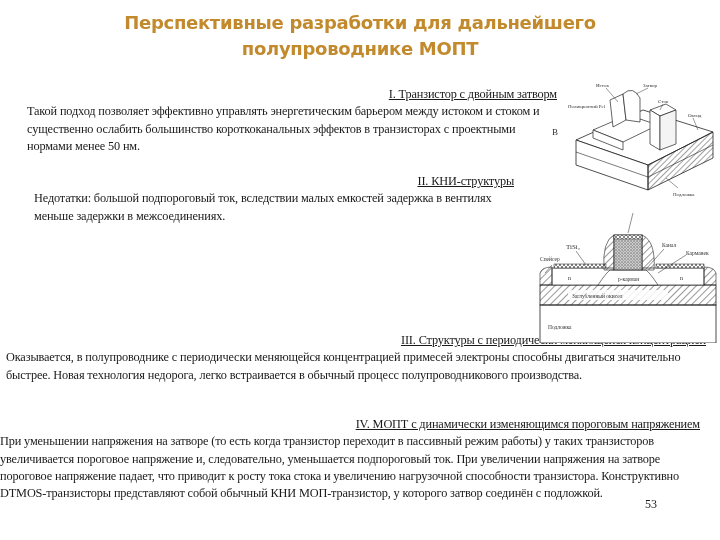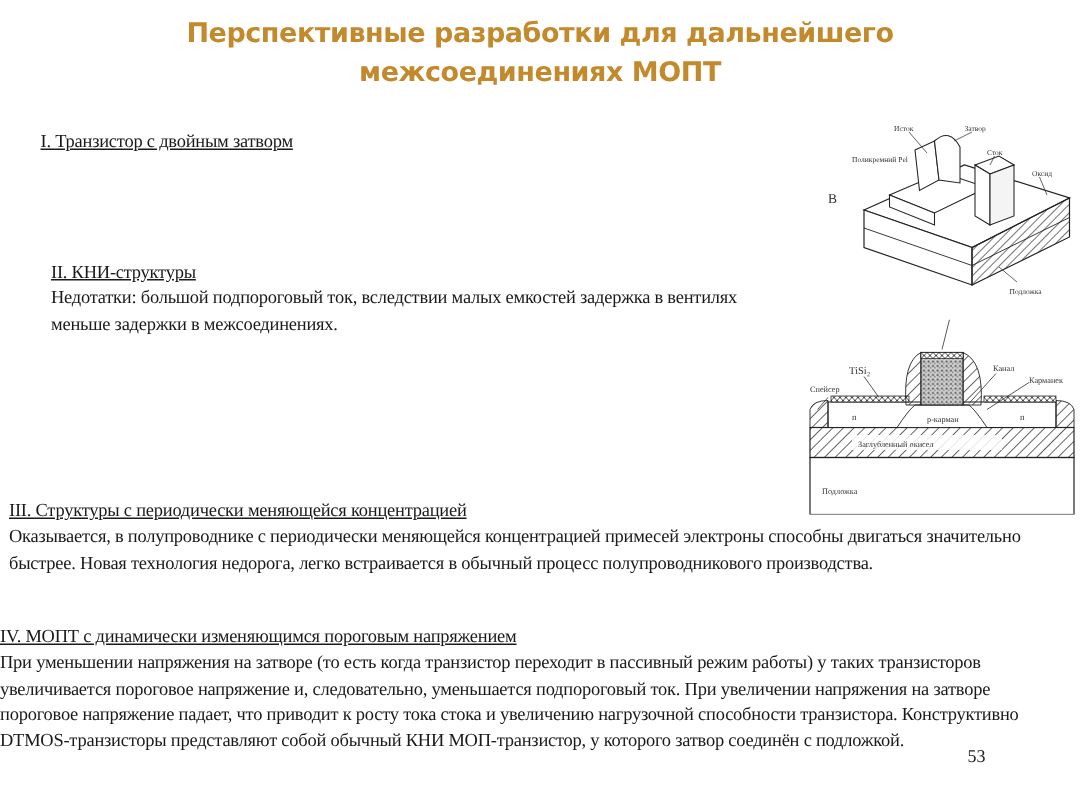--- a/index.html
+++ b/index.html
@@ -8,45 +8,46 @@
     font-family: "Liberation Serif", "DejaVu Serif", serif; color: #1a1a1a;
   }
   .title {
     position: absolute; left: 0; top: 10px; width: 720px; text-align: center;
     font-family: "DejaVu Sans", "Liberation Sans", sans-serif; font-weight: bold;
     font-size: 18px; line-height: 26px; color: #c28a2c; letter-spacing: -0.3px;
   }
   .block {
     position: absolute; font-size: 12.3px; line-height: 17.3px; letter-spacing: -0.15px;
   }
-  .block .head { text-decoration: underline; display: block; }
+  .block .head { text-decoration: underline; display: block; text-align: right; }
   .block p { margin: 0; }
   #sec1 { left: 27px; top: 86px; width: 530px; }
   #sec2 { left: 34px; top: 173px; width: 480px; }
   #sec3 { left: 6px; top: 332px; width: 700px; }
   #sec4 { left: 0; top: 416px; width: 700px; }
   #sec4 .head { text-decoration: underline; }
   .page-num {
     position: absolute; left: 645px; top: 497px; font-size: 12px;
   }
   .fig { position: absolute; }
   #fig3d { left: 548px; top: 80px; width: 172px; height: 120px; }
   #figsoi { left: 528px; top: 213px; width: 192px; height: 130px; }
   .lbl { font-family: "Liberation Serif", serif; fill: #333; }
 </style>
 </head>
 <body>
 
 <div class="title">
   <div>Перспективные разработки для дальнейшего</div>
-  <div>межсоединениях МОПТ</div>
+  <div>полупроводнике МОПТ</div>
 </div>
 
 <div class="block" id="sec1">
   <span class="head">I. Транзистор с двойным затворм</span>
+  <p>Такой подход позволяет эффективно управлять энергетическим барьером между истоком и стоком и существенно ослабить большинство короткоканальных эффектов в транзисторах с проектными нормами менее 50 нм.</p>
 </div>
 
 <div class="block" id="sec2">
   <span class="head">II. КНИ-структуры</span>
   <p>Недотатки: большой подпороговый ток, вследствии малых емкостей задержка в вентилях меньше задержки в межсоединениях.</p>
 </div>
 
 <div class="block" id="sec3">
   <span class="head">III. Структуры с периодически меняющейся концентрацией</span>
   <p>Оказывается, в полупроводнике с периодически меняющейся концентрацией примесей электроны способны двигаться значительно быстрее. Новая технология недорога, легко встраивается в обычный процесс полупроводникового производства.</p>

